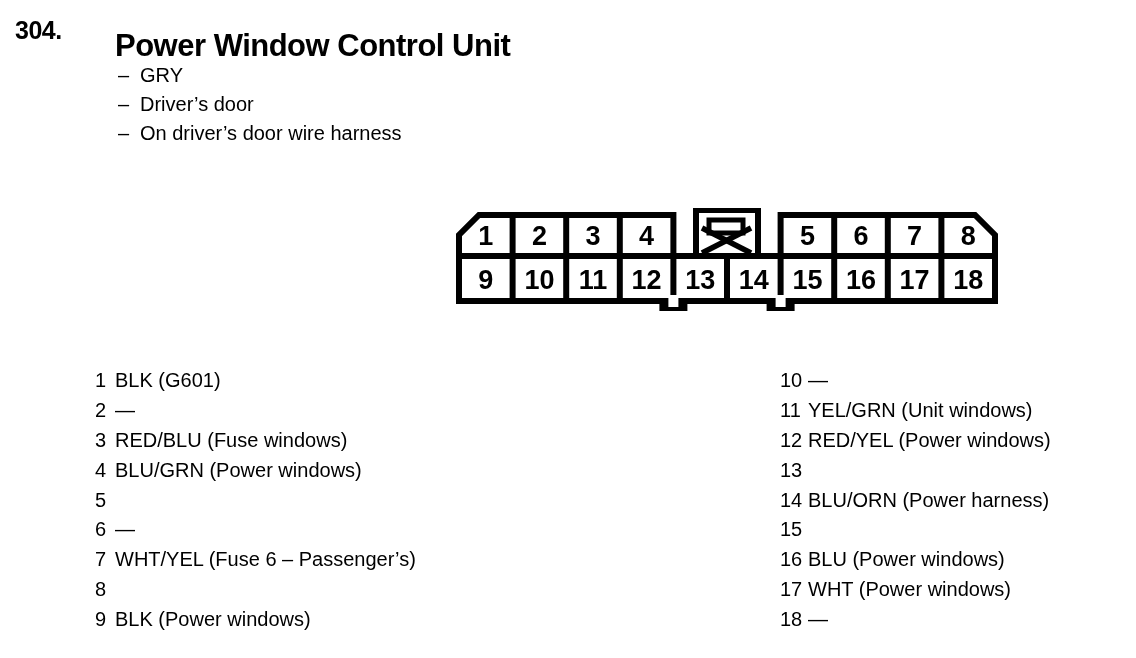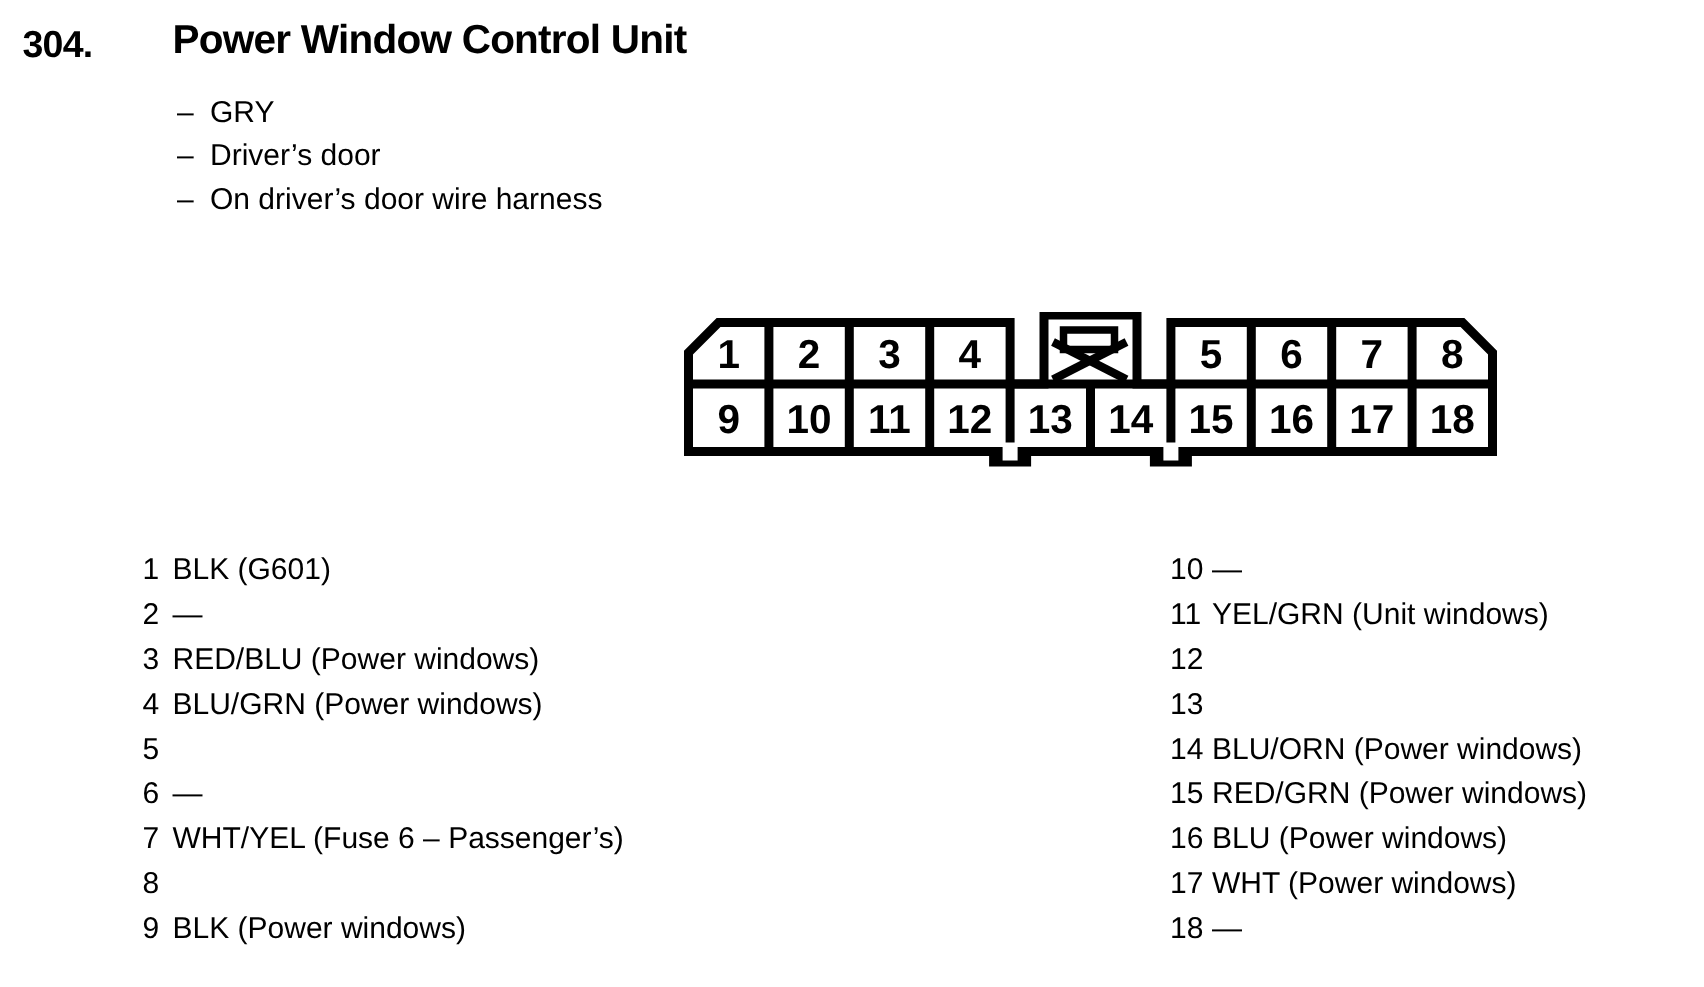--- a/index.html
+++ b/index.html
@@ -10,22 +10,22 @@
     font-family:"Liberation Sans",sans-serif;
     overflow:hidden;
   }
   
   .sec-num{
     position:absolute;left:15px;top:12px;
     font-size:25px;font-weight:bold;line-height:36px;
     letter-spacing:-0.5px;
   }
   .sec-title{
-    position:absolute;left:115px;top:8px;
-    font-size:27px;font-weight:bold;line-height:36px;
+    position:absolute;left:115px;top:28px;
+    font-size:31px;font-weight:bold;line-height:36px;
     letter-spacing:-0.5px;
   }
   .bullets{
     position:absolute;left:118px;top:61px;
     font-size:20px;line-height:28.8px;
   }
   .bullet-row{display:flex;}
   .bullet-marker{width:22px;flex:0 0 22px;}
   
   .connector{
@@ -143,21 +143,21 @@
       <div class="pin-row">
         <span class="pin-num">1</span>
         <span class="pin-desc">BLK (G601)</span>
       </div>
       <div class="pin-row">
         <span class="pin-num">2</span>
         <span class="pin-desc">—</span>
       </div>
       <div class="pin-row">
         <span class="pin-num">3</span>
-        <span class="pin-desc">RED/BLU (Power windows)</span>
+        <span class="pin-desc">RED/BLU (Fuse windows)</span>
       </div>
       <div class="pin-row">
         <span class="pin-num">4</span>
         <span class="pin-desc">BLU/GRN (Power windows)</span>
       </div>
       <div class="pin-row">
         <span class="pin-num">5</span>
       </div>
       <div class="pin-row">
         <span class="pin-num">6</span>
@@ -179,31 +179,31 @@
       <div class="pin-row">
         <span class="pin-num">10</span>
         <span class="pin-desc">—</span>
       </div>
       <div class="pin-row">
         <span class="pin-num">11</span>
         <span class="pin-desc">YEL/GRN (Unit windows)</span>
       </div>
       <div class="pin-row">
         <span class="pin-num">12</span>
+        <span class="pin-desc">RED/YEL (Power windows)</span>
       </div>
       <div class="pin-row">
         <span class="pin-num">13</span>
       </div>
       <div class="pin-row">
         <span class="pin-num">14</span>
-        <span class="pin-desc">BLU/ORN (Power windows)</span>
+        <span class="pin-desc">BLU/ORN (Power harness)</span>
       </div>
       <div class="pin-row">
         <span class="pin-num">15</span>
-        <span class="pin-desc">RED/GRN (Power windows)</span>
       </div>
       <div class="pin-row">
         <span class="pin-num">16</span>
         <span class="pin-desc">BLU (Power windows)</span>
       </div>
       <div class="pin-row">
         <span class="pin-num">17</span>
         <span class="pin-desc">WHT (Power windows)</span>
       </div>
       <div class="pin-row">

